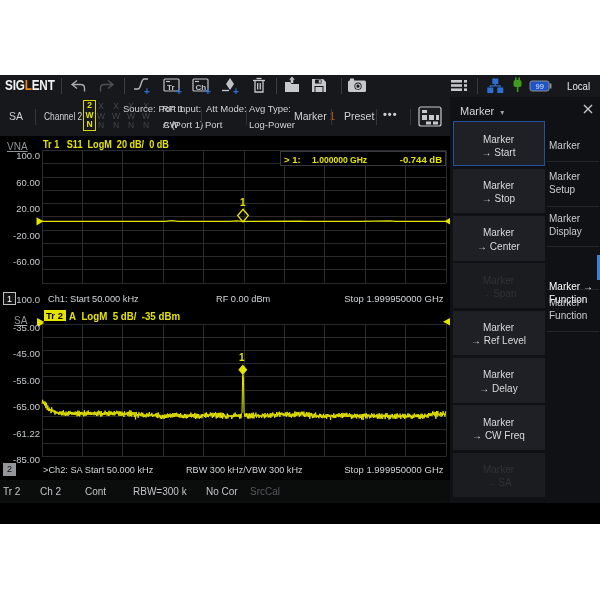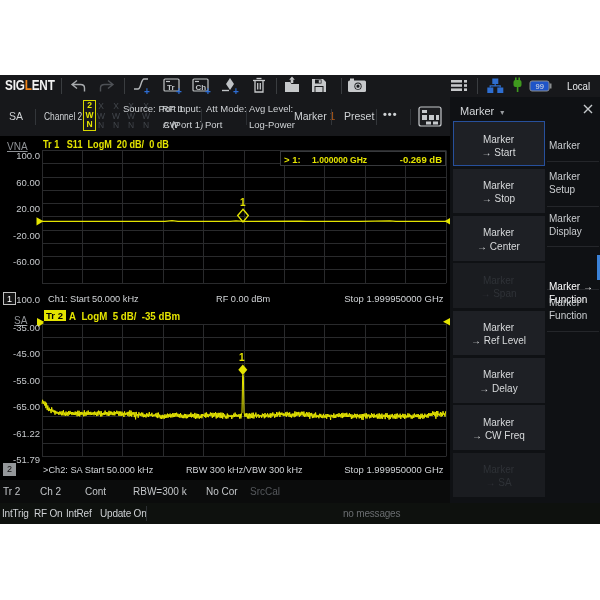--- a/index.html
+++ b/index.html
@@ -157,21 +157,21 @@
     <div class="dimcol" style="left:95px">X<br>W<br>N</div>
     <div class="dimcol" style="left:110px">X<br>W<br>N</div>
     <div class="dimcol" style="left:125px">X<br>W<br>N</div>
     <div class="dimcol" style="left:140px">X<br>W<br>N</div>
     <div class="t1" style="left:123px; top:6px;">Source: Port 1</div>
     <div class="t1" style="left:123px; top:22px;margin-left:40px;">CW</div>
     <div class="t1" style="left:162px; top:6px;">RF Input:</div>
     <div class="t1" style="left:163px; top:22px;">A (Port 1)</div>
     <div class="t1" style="left:206px; top:6px;">Att Mode:</div>
     <div class="t1" style="left:205px; top:22px;">Port</div>
-    <div class="t1" style="left:249px; top:6px;">Avg Level:</div>
+    <div class="t1" style="left:249px; top:6px;">Avg Type:</div>
     <div class="t1" style="left:249px; top:22px;">Log-Power</div>
     <div class="t1" style="left:294px; top:13px; font-size:10.5px;">Marker <span style="color:#b05818">1</span></div>
     <div class="vsep2" style="left:201px; background:#2c2f33;"></div>
     <div class="vsep2" style="left:245.5px; background:#2c2f33;"></div>
     <div class="vsep2" style="left:331px"></div>
     <div class="t1" style="left:344px; top:13px; font-size:10.5px;text-align:center;">Preset</div>
     <div class="vsep2" style="left:376px"></div>
     <div class="t1" style="left:383px; top:11px; font-size:11px; letter-spacing:1px; font-weight:bold;">•••</div>
     <div class="vsep2" style="left:410px"></div>
     <svg width="450" height="39">
@@ -257,60 +257,52 @@
   <div class="ylab" style="top:75.2px">100.0</div>
 <div class="ylab" style="top:101.7px">60.00</div>
 <div class="ylab" style="top:128.3px">20.00</div>
 <div class="ylab" style="top:154.8px">-20.00</div>
 <div class="ylab" style="top:181.4px">-60.00</div>
 <div class="ylab" style="top:219px">-100.0</div>
 
   <div class="infobox" style="top:75.5px;">
     <span style="position:absolute; left:3px; top:2px;">&gt; 1:</span>
     <span style="position:absolute; left:31px; top:2px; transform:scaleX(0.9); transform-origin:0 0;">1.000000 GHz</span>
-    <span style="position:absolute; right:3px; top:2px;">-0.269 dB</span>
+    <span style="position:absolute; right:3px; top:2px;">-0.744 dB</span>
   </div>
   <div class="mlab" style="left:240px; top:122px;">1</div>
   <div class="chbox" style="top:217px; border:1px solid #c0c0c0; color:#fff; background:#141414;">1</div>
   <div class="botrow" style="left:48px; top:218px;">Ch1: Start 50.000 kHz</div>
   <div class="botrow" style="left:216px; top:218px;">RF 0.00 dBm</div>
   <div class="botrowR" style="right:156.5px; top:218px;">Stop 1.999950000 GHz</div>
 
   <div class="panlab" style="top:240px; left:14px;">SA</div>
   <div class="abs" style="left:38px; top:243.5px; width:0; height:0; border-left:6px solid #e4e400; border-top:4px solid transparent; border-bottom:4px solid transparent;"></div>
   <div class="abs" style="left:43.5px; top:234.5px; width:22px; height:11.5px; background:#e4e400; color:#000; font-size:9.5px; font-weight:bold; text-align:center; line-height:11.5px;">Tr 2</div>
   <div class="hdr" style="left:69px; top:235.5px; transform:scaleX(0.97);">A&nbsp; LogM&nbsp; 5 dB/&nbsp; -35 dBm</div>
   <div class="ylab" style="top:246.6px">-35.00</div>
 <div class="ylab" style="top:273.1px">-45.00</div>
 <div class="ylab" style="top:299.6px">-55.00</div>
 <div class="ylab" style="top:326.0px">-65.00</div>
 <div class="ylab" style="top:352.5px">-61.22</div>
-<div class="ylab" style="top:379.0px">-51.79</div>
+<div class="ylab" style="top:379.0px">-85.00</div>
 
   <div class="mlab" style="left:239px; top:277px;">1</div>
   <div class="chbox" style="top:388px; background:#94979a; color:#111;">2</div>
   <div class="botrow" style="left:43px; top:389px;">&gt;Ch2: SA Start 50.000 kHz</div>
   <div class="botrow" style="left:186px; top:389px; transform:scaleX(0.96);">RBW 300 kHz/VBW 300 kHz</div>
   <div class="botrowR" style="right:156.5px; top:389px;">Stop 1.999950000 GHz</div>
 
   <div id="strow">
     <span style="left:3px">Tr 2</span>
     <span style="left:40px">Ch 2</span>
     <span style="left:85px">Cont</span>
     <span style="left:133px">RBW=300 k</span>
     <span style="left:206px">No Cor</span>
     <span style="left:250px; color:#55585c">SrcCal</span>
-  </div>
-  <div id="botbar">
-    <span style="left:2px">IntTrig</span>
-    <span style="left:34px">RF On</span>
-    <span style="left:66px">IntRef</span>
-    <span style="left:100px">Update On</span>
-    <span style="left:146px; top:3px; width:1px; height:15px; background:#2c2f32;"></span>
-    <span style="left:343px; color:#6a6d70">no messages</span>
   </div>
 
   <div id="menu">
     <div id="mhead">Marker&nbsp;&nbsp;<span style="font-size:8px; color:#9a9da0;">▾</span></div>
     <svg width="150" height="30" style="left:0; top:0;">
       <path d="M134 8 L142 16 M142 8 L134 16" stroke="#c6c9cc" stroke-width="1.4"></path>
     </svg>
     <div class="mbtn sel" style="top:24.2px">Marker<br>→ Start</div>
 <div class="mbtn" style="top:71.5px">Marker<br>→ Stop</div>
 <div class="mbtn" style="top:118.9px">Marker<br>→ Center</div>

